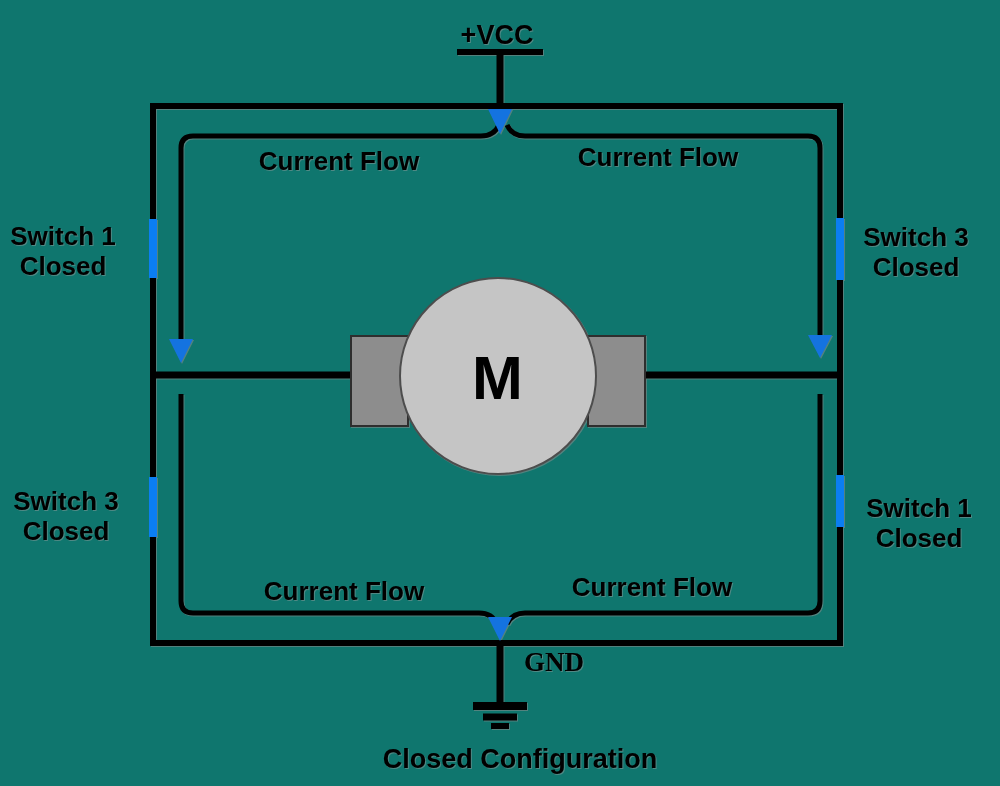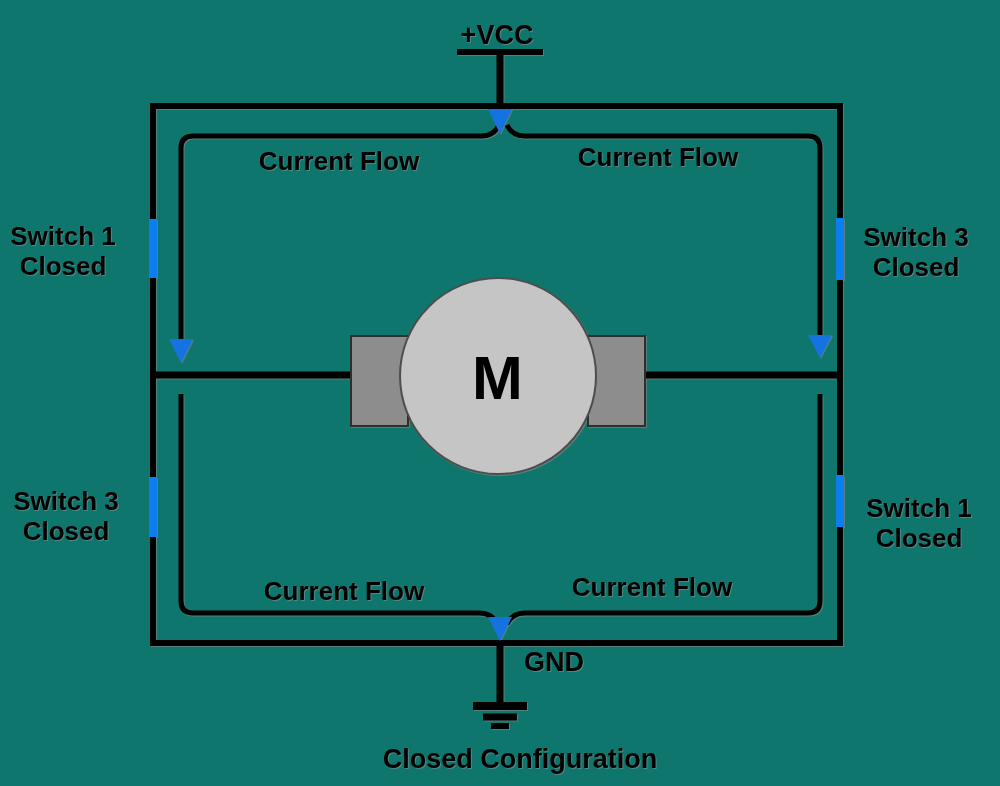--- a/index.html
+++ b/index.html
@@ -20,21 +20,21 @@
   .lbl {
     position: absolute;
     font-weight: bold;
     font-size: 26px;
     line-height: 30px;
     color: #000000;
     white-space: nowrap;
     text-align: center;
     text-shadow: 1px 1px 0 rgba(160,160,160,0.45);
   }
-  .lbl.left-align { text-align: left; }
+  .lbl.left-align { text-align: left; font-family: Liberation Serif, serif; }
   .switch-lbl { width: 160px; }
   .flow-lbl { width: 220px; }
   #vcc-label { left: 427px; top: 20px; width: 140px; font-size: 27px; }
   #gnd-label { left: 524px; top: 647px; width: 120px; font-size: 27px; }
   #switch1-label { left: -17px; top: 221px; }
   #switch2-label { left: 836px; top: 222px; }
   #switch3-label { left: -14px; top: 486px; }
   #switch4-label { left: 839px; top: 493px; }
   #flow-top-left { left: 229px; top: 146px; }
   #flow-top-right { left: 548px; top: 142px; }

